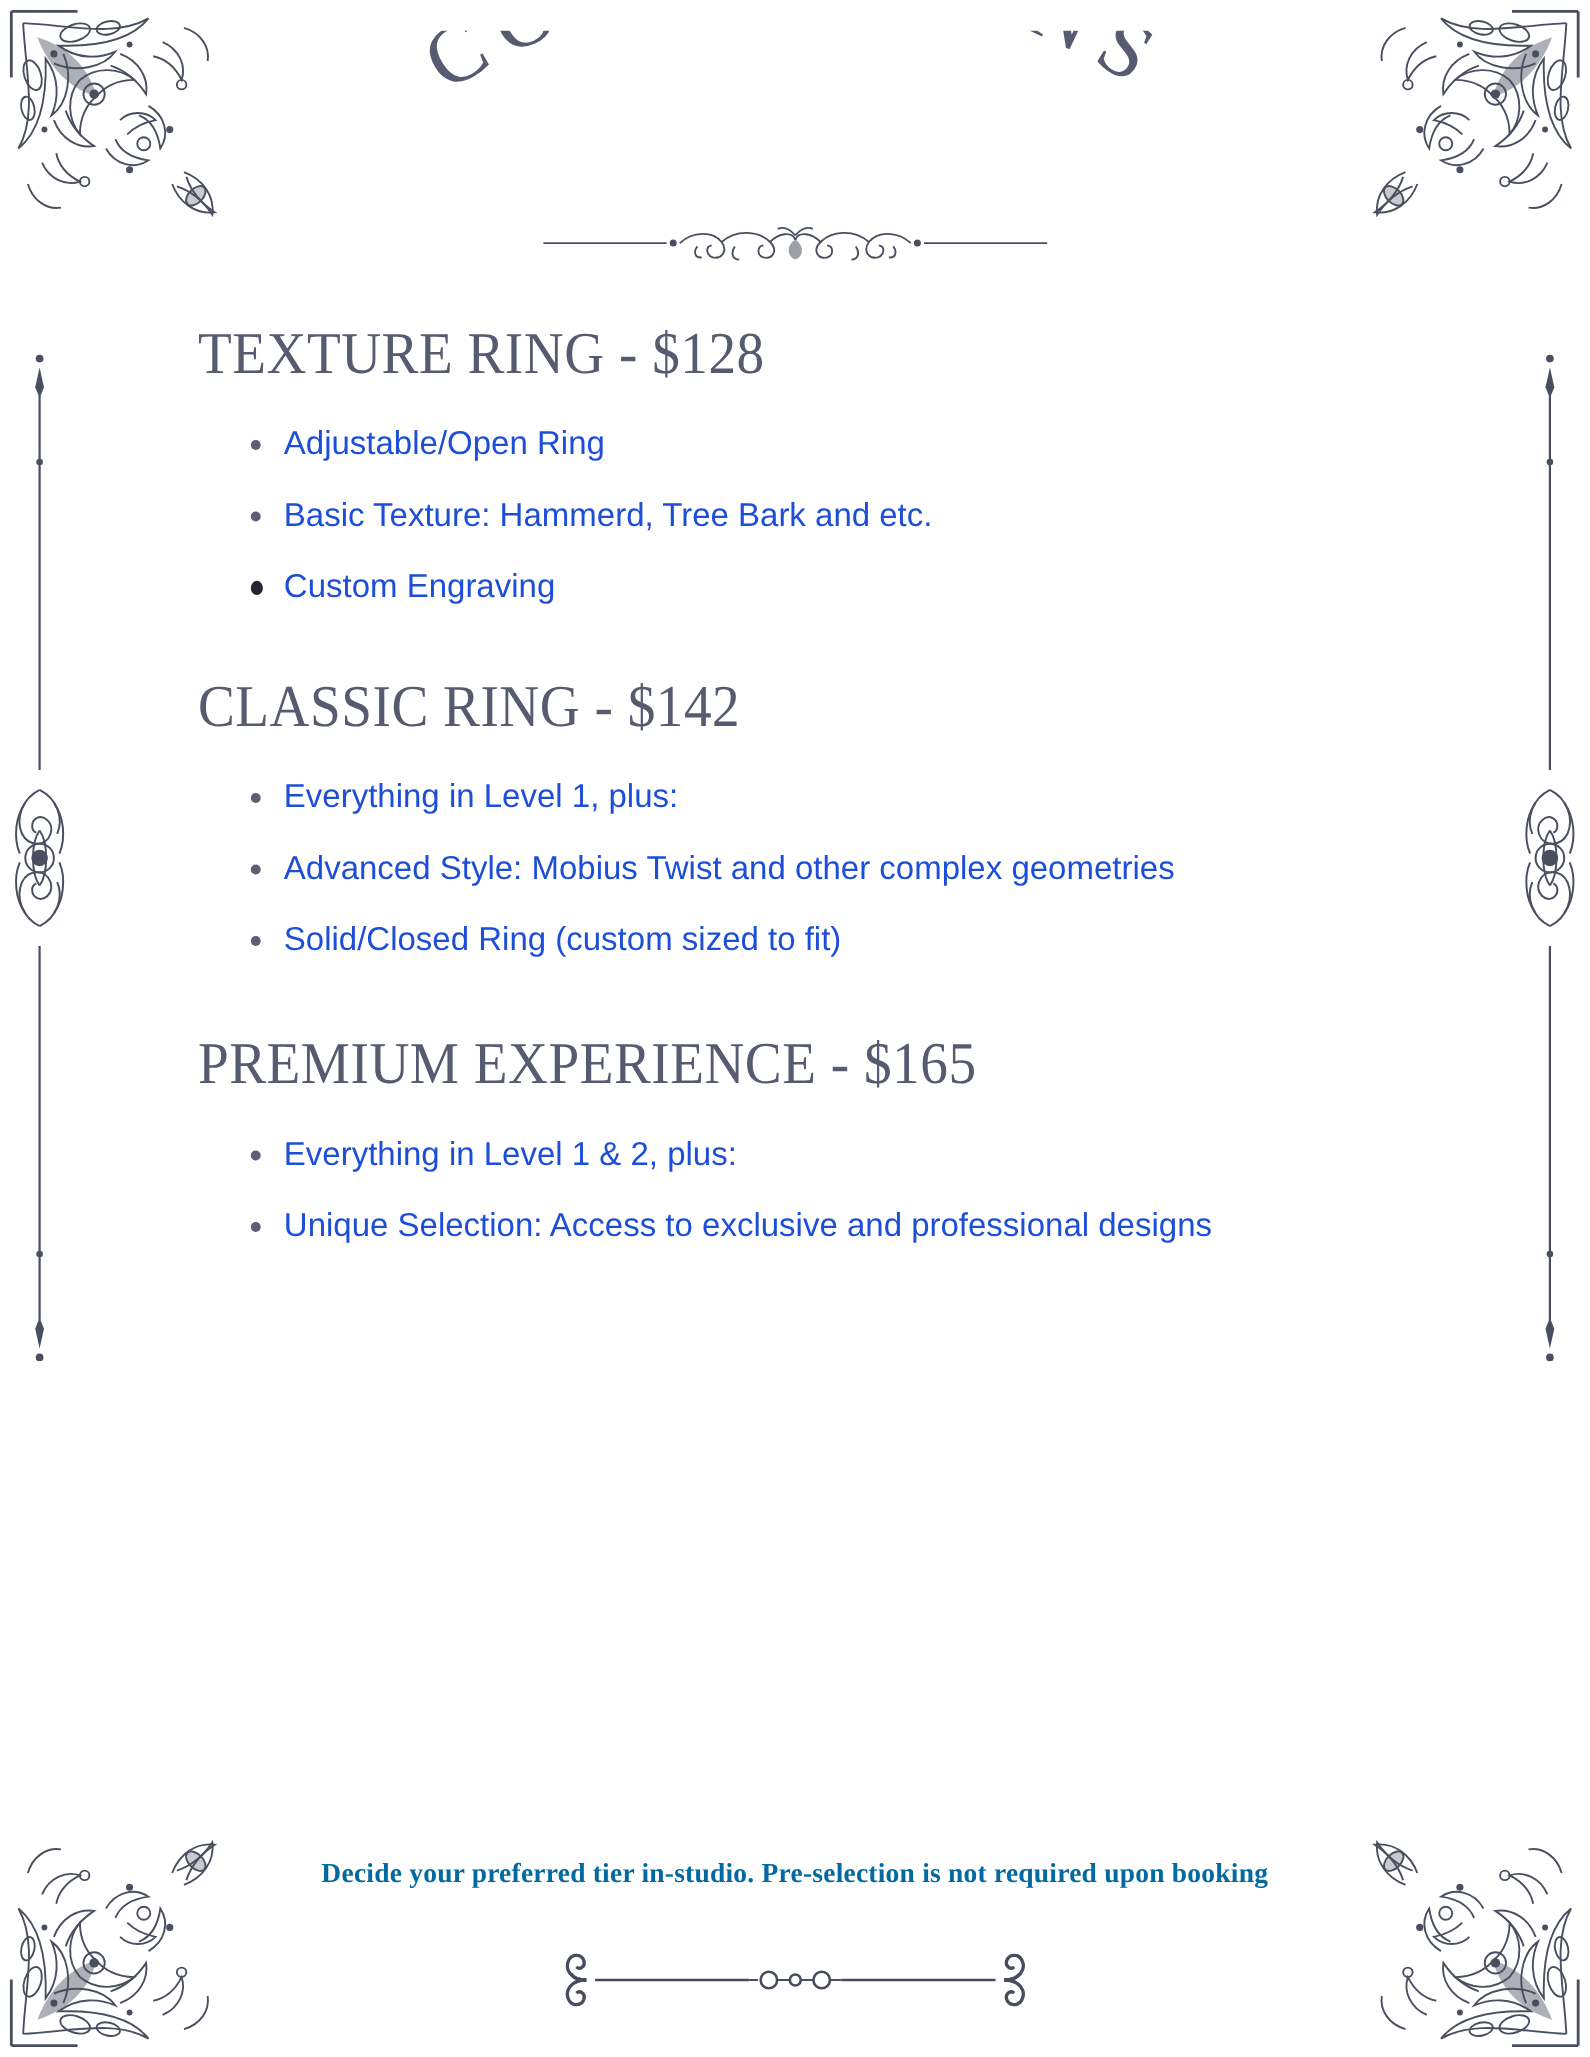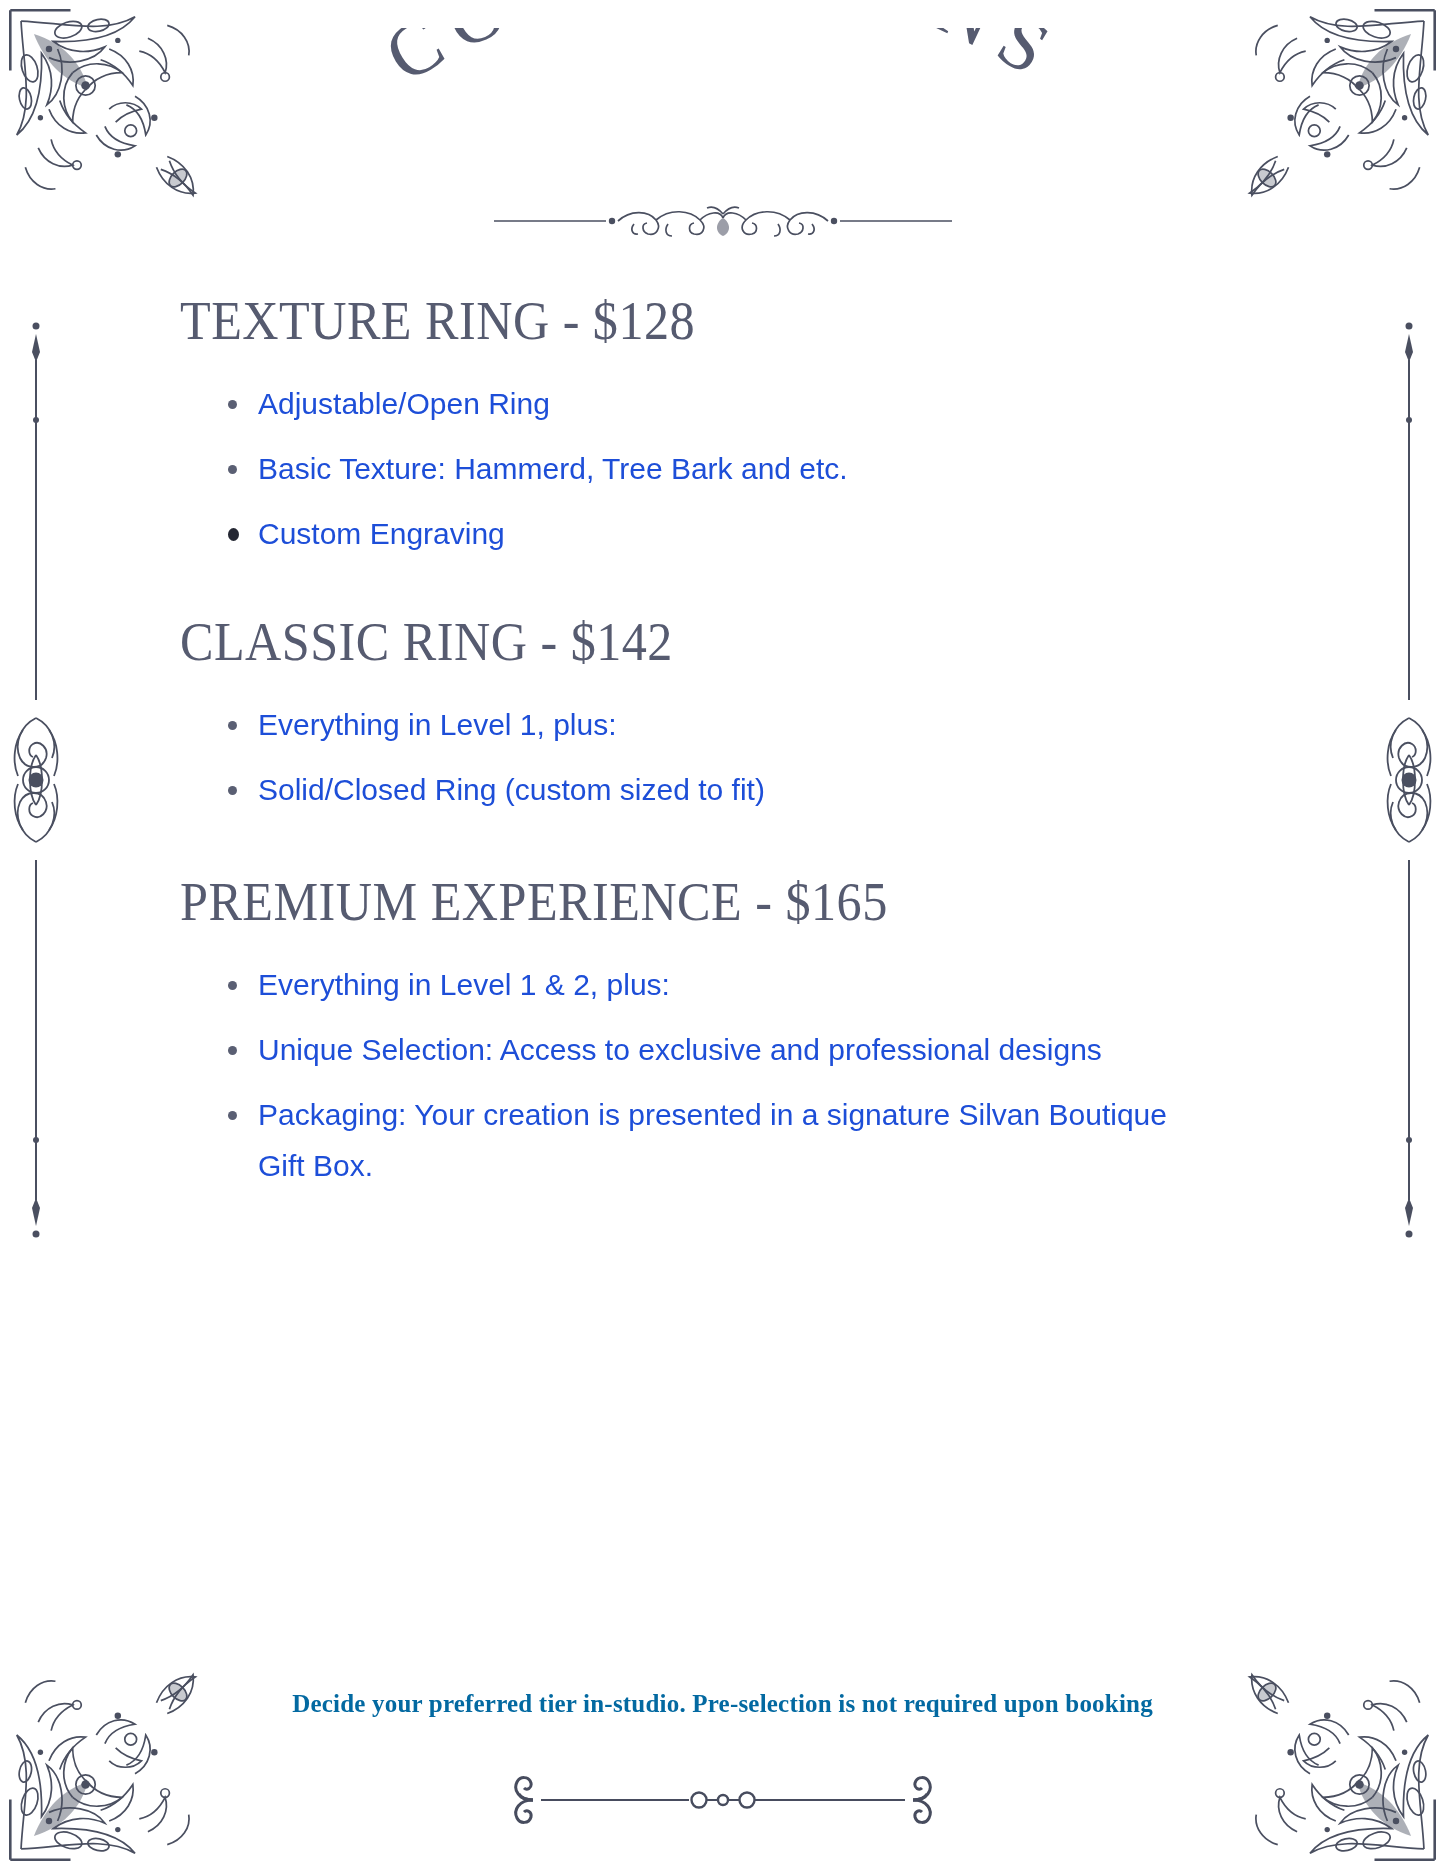--- a/index.html
+++ b/index.html
@@ -397,30 +397,30 @@
         <li>Adjustable/Open Ring</li>
         <li>Basic Texture: Hammerd, Tree Bark and etc.</li>
         <li class="strong-dot">Custom Engraving</li>
       </ul>
     </div>
 
     <div class="section">
       <h2 class="section-heading sec-classic">CLASSIC RING - $142</h2>
       <ul class="bullets">
         <li>Everything in Level 1, plus:</li>
+        <li>Advanced Style: Mobius Twist and other complex geometries</li>
         <li>Solid/Closed Ring (custom sized to fit)</li>
       </ul>
     </div>
 
     <div class="section">
       <h2 class="section-heading sec-premium">PREMIUM EXPERIENCE - $165</h2>
       <ul class="bullets">
         <li>Everything in Level 1 &amp; 2, plus:</li>
         <li>Unique Selection: Access to exclusive and professional designs</li>
-        <li>Packaging: Your creation is presented in a signature Silvan Boutique Gift Box.</li>
       </ul>
     </div>
 
   </div>
 
   <div class="footer-note">Decide your preferred tier in-studio. Pre-selection is not required upon booking</div>
 
   <div class="footer-divider">
     <svg viewBox="0 0 520 64" fill="none" stroke="currentColor" stroke-width="2.4">
       <path d="M78 32 L218 32" stroke-width="2.2"></path>

